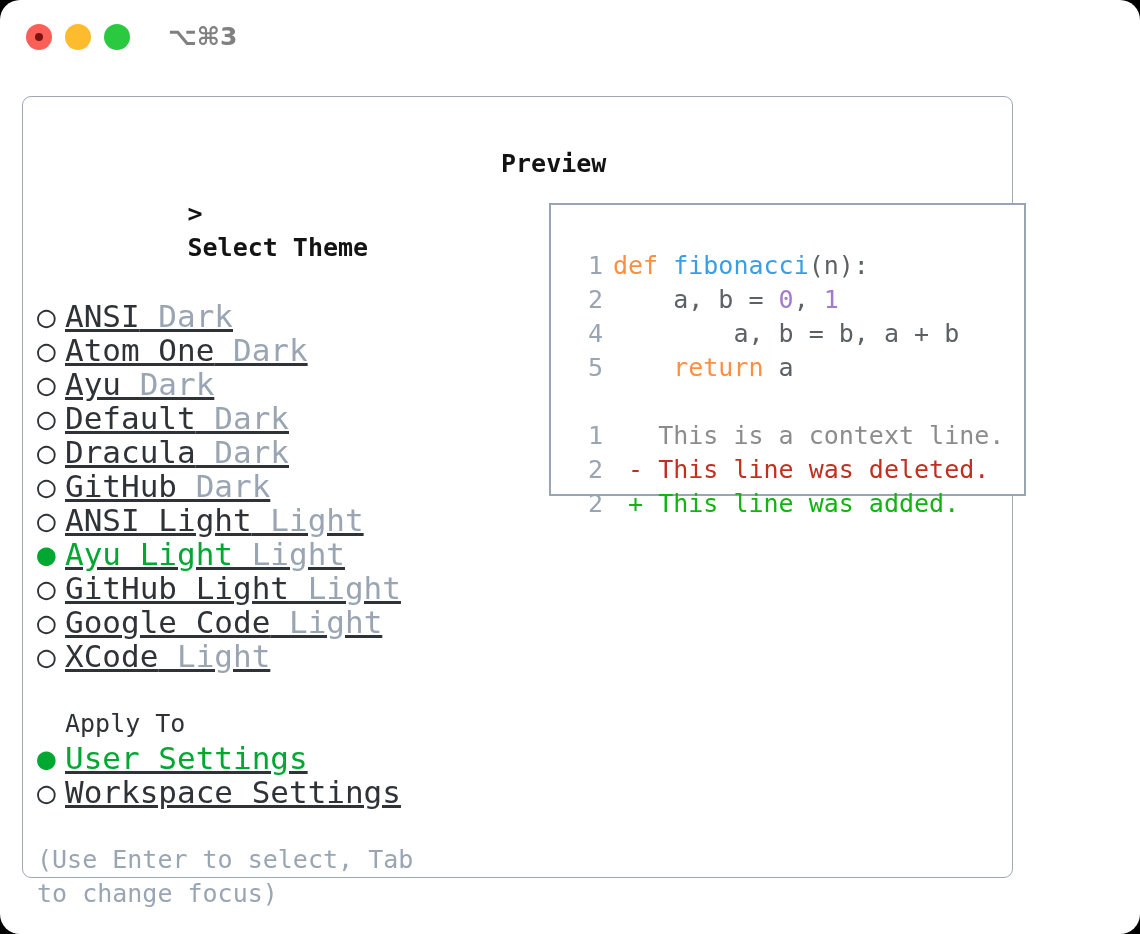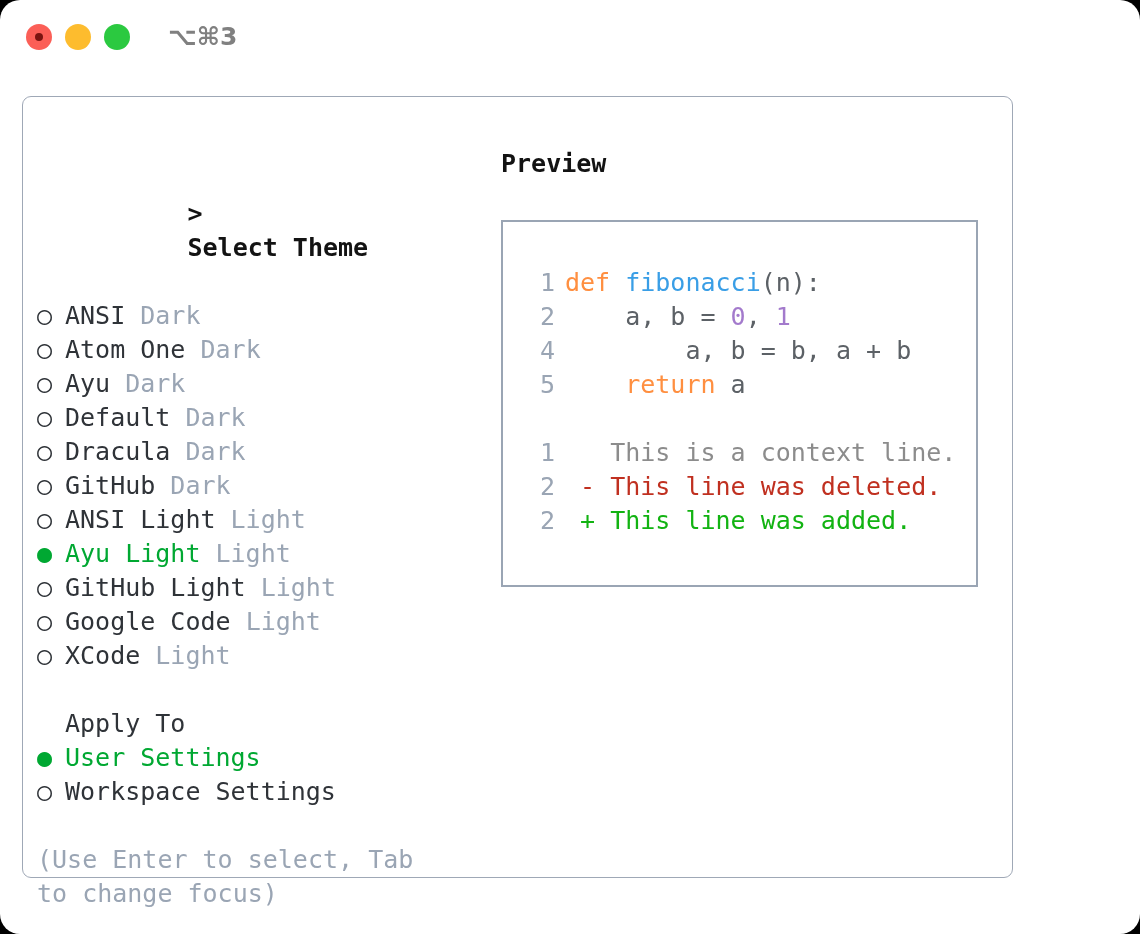--- a/index.html
+++ b/index.html
@@ -102,24 +102,25 @@
     font-size: 25px;
     font-weight: bold;
     color: #131313;
     line-height: 34px;
     white-space: pre;
   }
   .caret { color: #131313; }
 
   .opt-row {
     display: block;
-    font-size: 25px;
+    font-size: 31px;
     line-height: 34px;
     color: #2f3338;
     white-space: pre;
+    text-decoration: underline;
   }
   .marker {
     display: inline-block;
     width: 28px;
     color: #2f3338;
   }
   .opt-row.selected .marker { color: #00a832; }
   .opt-row.selected .opt-label { color: #00a832; }
   .opt-label { color: #2f3338; }
   .opt-tag { color: #9aa5b4; }
@@ -148,29 +149,30 @@
     position: absolute;
     left: 478px;
     top: 50px;
     width: 500px;
   }
   .preview-title {
     font-size: 25px;
     font-weight: bold;
     color: #131313;
     line-height: 34px;
-    margin-bottom: 39px;
+    margin-bottom: 22px;
   }
   .preview-box {
     width: 477px;
-    height: 367px;
+    height: 293px;
     border: 2px solid #9aa5b4;
     box-sizing: border-box;
     background: #ffffff;
     padding: 44px 0 12px 18px;
+    margin-left: 48px;
   }
   .code-line {
     font-size: 25px;
     line-height: 34px;
     white-space: pre;
   }
   .ln {
     display: inline-block;
     width: 34px;
     color: #9aa5b4;

